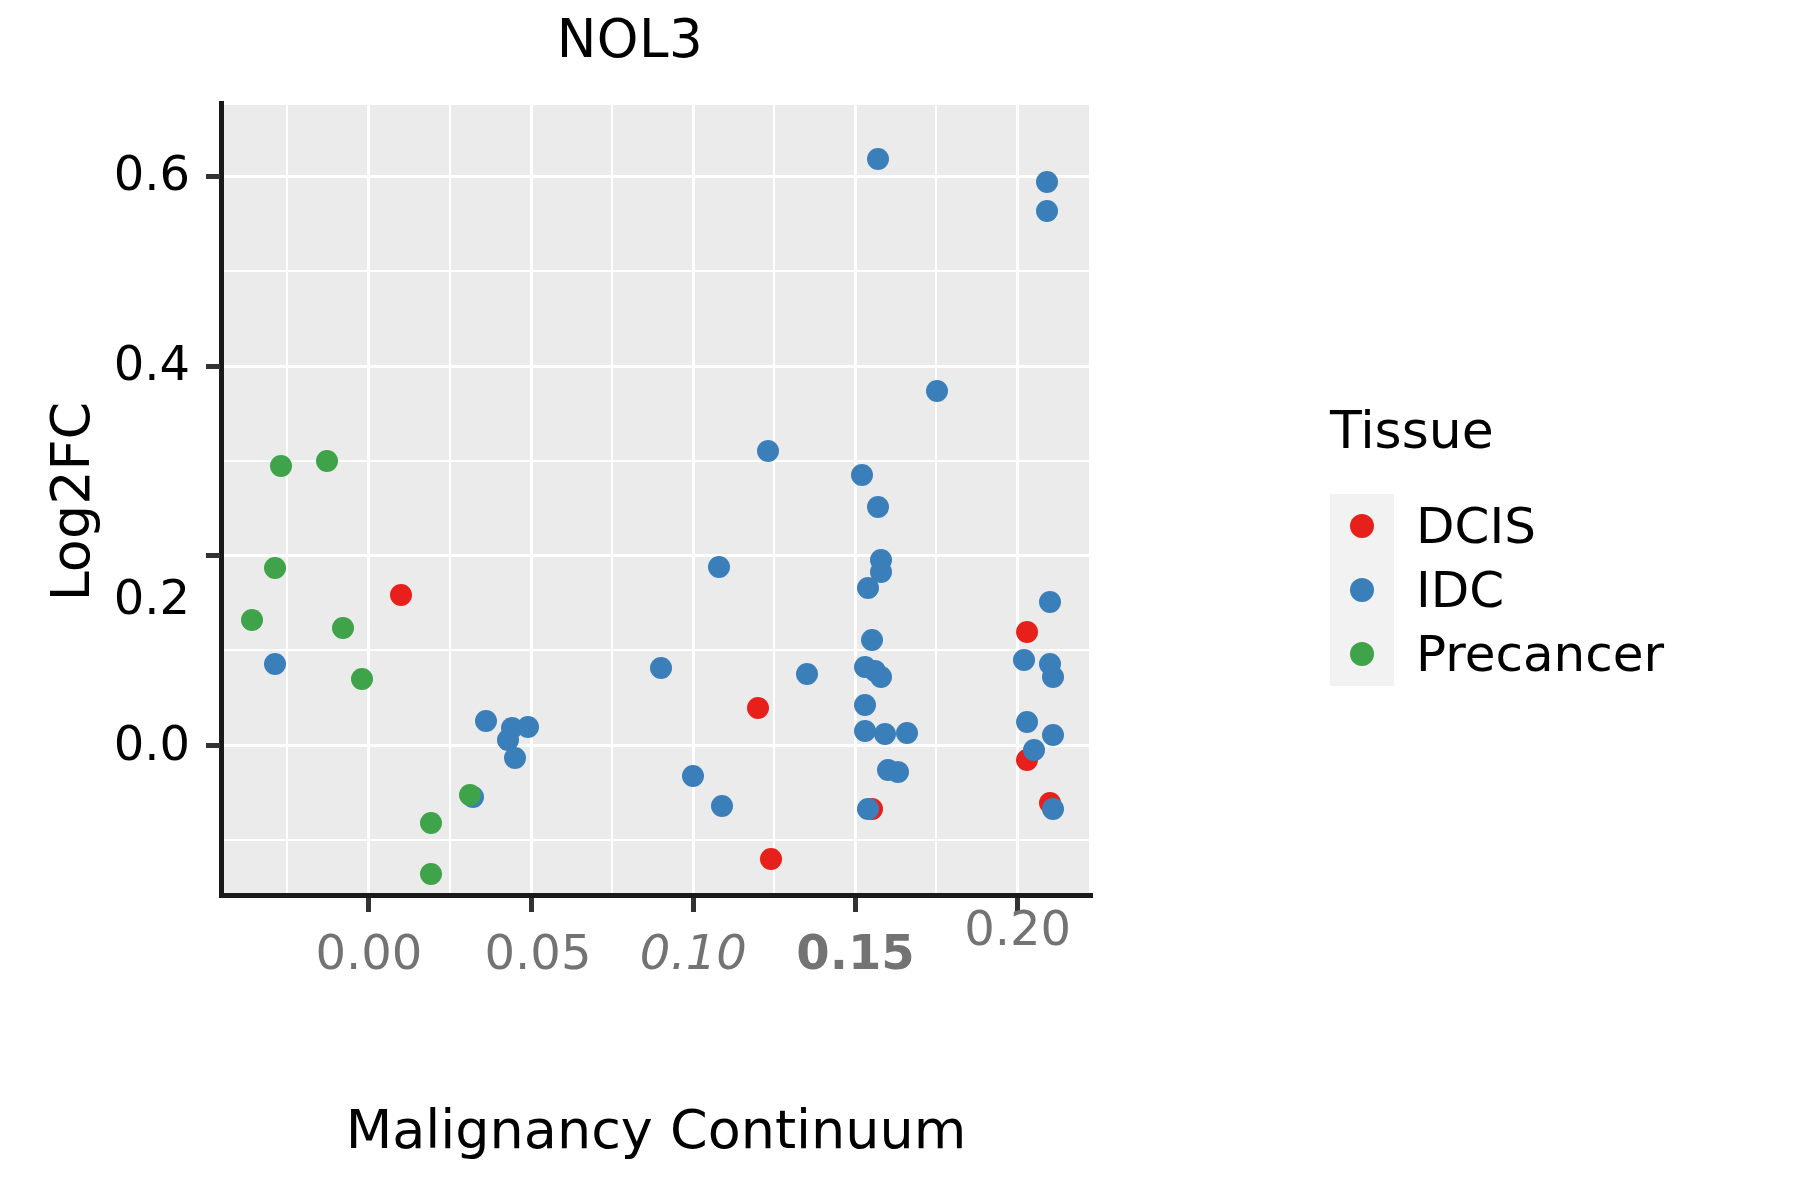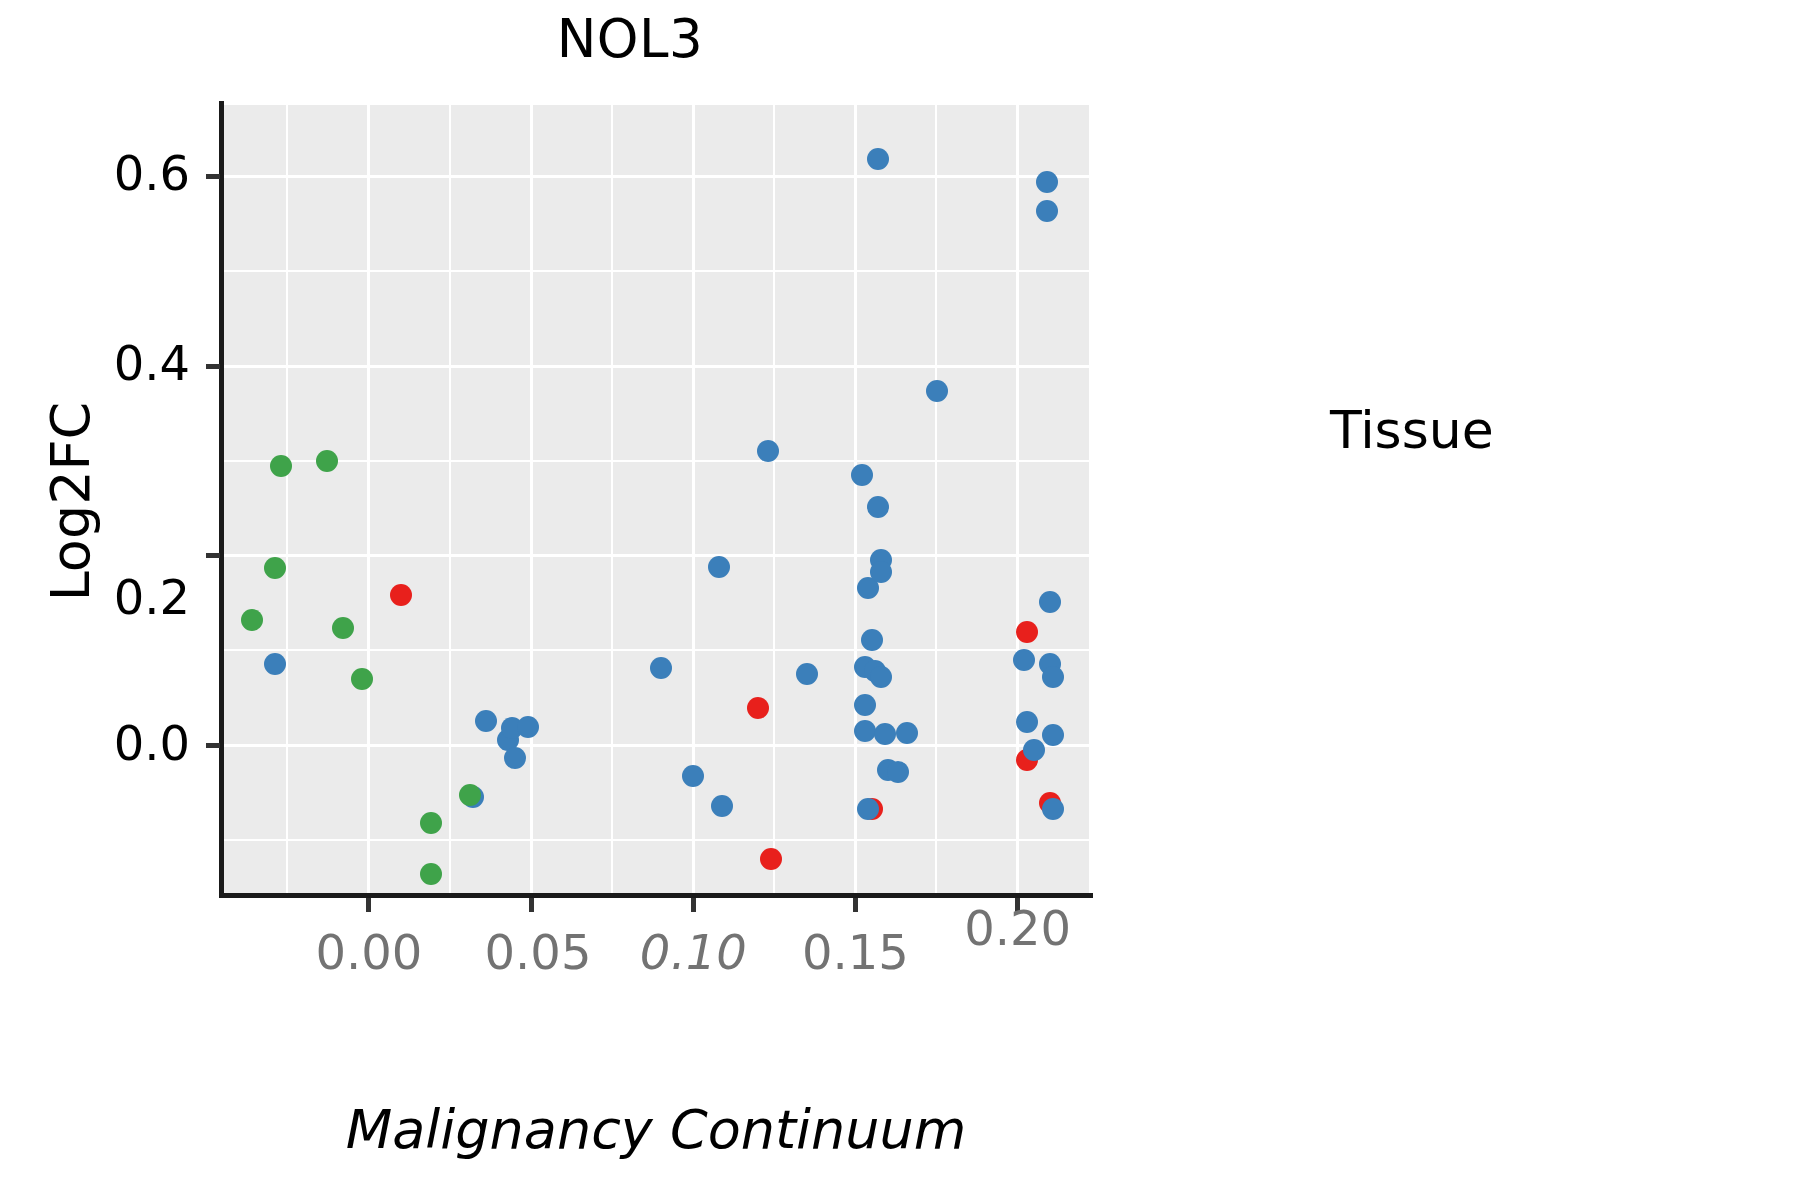--- a/index.html
+++ b/index.html
@@ -8,21 +8,21 @@
 
   
   .title{
     position:absolute; left:0; top:8px; width:1260px;
     text-align:center; font-size:53px; color:#000; letter-spacing:.5px;
   }
 
   
   .xlab{
     position:absolute; left:223px; top:1098px; width:866px;
-    text-align:center; font-size:54px; color:#000; white-space:nowrap;font-style:italic;
+    text-align:center; font-size:54px; color:#000; white-space:nowrap;
   }
   .ylab{
     position:absolute; left:-330px; top:470px; width:800px;
     text-align:center; font-size:54px; color:#000;
     transform:rotate(-90deg); transform-origin:center center;
   }
 
   
   #panel{
     position:absolute; left:223px; top:105px; width:866px; height:788px;
@@ -89,21 +89,21 @@
   <div class="axis-x-line"></div>
 
   <div id="ticks">
       <div class="tick-x" style="left: 366.455px;"></div>
       <div class="xtl" style="left: 268.955px; top: 924px;">0.00</div>
       <div class="tick-x" style="left: 528.627px;"></div>
       <div class="xtl" style="left: 438px; top: 924px;">0.05</div>
       <div class="tick-x" style="left: 690.8px;"></div>
       <div class="xtl" style="left: 593.3px; top: 924px; font-style: italic;">0.10</div>
       <div class="tick-x" style="left: 852.972px;"></div>
-      <div class="xtl" style="left: 755.472px; top: 924px;">0.15</div>
+      <div class="xtl" style="left: 755.472px; top: 924px; font-weight: bold;">0.15</div>
       <div class="tick-x" style="left: 1015.14px;"></div>
       <div class="xtl" style="left: 917.644px; top: 900px;">0.20</div>
       <div class="tick-y" style="top: 743.343px;"></div>
       <div class="ytl" style="left: 30px; top: 714.843px;">0.0</div>
       <div class="tick-y" style="top: 553.464px;"></div>
       <div class="ytl" style="left: 30px; top: 524.964px; margin-top: 44px;">0.2</div>
       <div class="tick-y" style="top: 363.584px;"></div>
       <div class="ytl" style="left: 30px; top: 335.084px;">0.4</div>
       <div class="tick-y" style="top: 173.705px;"></div>
       <div class="ytl" style="left: 30px; top: 145.205px;">0.6</div>
@@ -163,15 +163,35 @@
       <div class="pt" style="left: 326.79px; top: 461.024px; background: rgb(63, 163, 74);"></div>
       <div class="pt" style="left: 343.007px; top: 628.118px; background: rgb(63, 163, 74);"></div>
       <div class="pt" style="left: 362.468px; top: 679.386px; background: rgb(63, 163, 74);"></div>
       <div class="pt" style="left: 430.581px; top: 822.745px; background: rgb(63, 163, 74);"></div>
       <div class="pt" style="left: 430.581px; top: 874.012px; background: rgb(63, 163, 74);"></div>
       <div class="pt" style="left: 469.502px; top: 795.212px; background: rgb(63, 163, 74);"></div>
     </div>
 
   <div id="legend">
     <div class="legend-title">Tissue</div>
+    <div class="legend-items">
+        <div class="legend-row">
+          <span class="legend-key">
+            <span class="legend-dot" style="background: rgb(232, 32, 28);"></span>
+          </span>
+          <span class="legend-label">DCIS</span>
+        </div>
+        <div class="legend-row">
+          <span class="legend-key">
+            <span class="legend-dot" style="background: rgb(59, 127, 186);"></span>
+          </span>
+          <span class="legend-label">IDC</span>
+        </div>
+        <div class="legend-row">
+          <span class="legend-key">
+            <span class="legend-dot" style="background: rgb(63, 163, 74);"></span>
+          </span>
+          <span class="legend-label">Precancer</span>
+        </div>
+      </div>
   </div>
 
 </div>
 
 </body></html>

